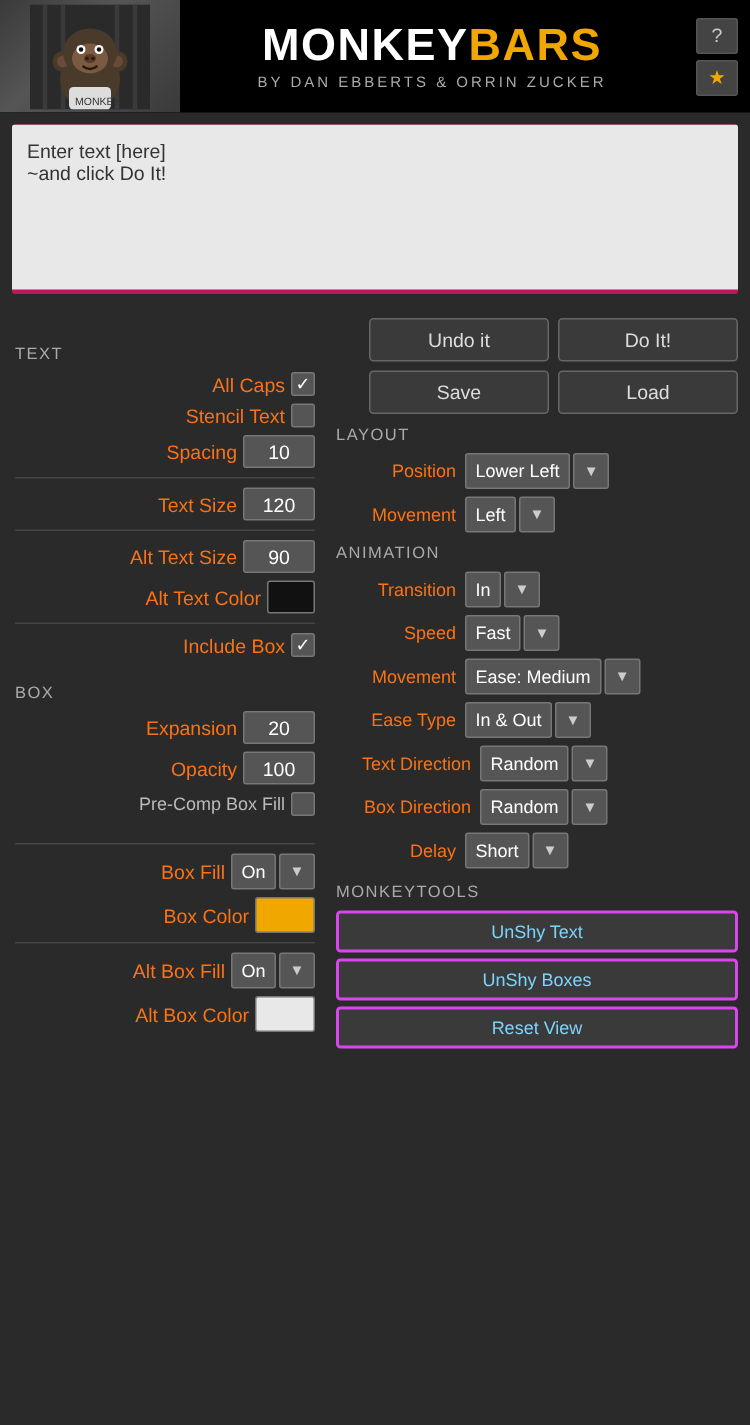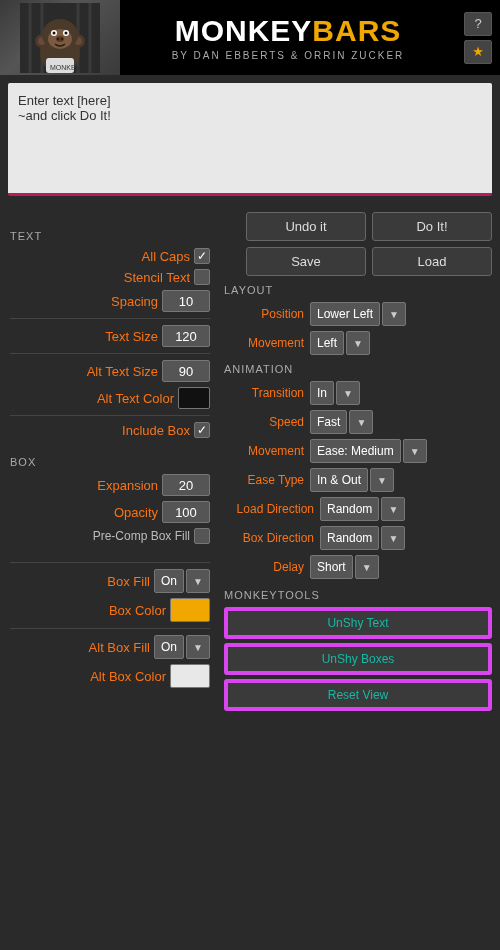--- a/index.html
+++ b/index.html
@@ -256,22 +256,22 @@
       color: #f97316;
       font-size: 12px;
       text-align: right;
       min-width: 80px;
       margin-right: 3px;
     }
 
     
     .monkeytools-btn {
       background: #3a3a3a;
-      border: 4px solid #d946ef;
-      color: #14b8a6;
+      border: 2px solid #d946ef;
+      color: #7dd3fc;
       font-size: 12px;
       padding: 5px 10px;
       border-radius: 3px;
       cursor: pointer;
       width: 100%;
       margin-bottom: 4px;
       text-align: center;
     }
 
     
@@ -505,21 +505,21 @@
     <div class="rrow">
       <span class="rlabel">Ease Type</span>
       <div class="dropdown-combo">
         <div class="dropdown-value">In &amp; Out</div>
         <div class="dropdown-arrow">▼</div>
       </div>
     </div>
 
     
     <div class="rrow">
-      <span class="rlabel" style="min-width:90px;">Load Direction</span>
+      <span class="rlabel" style="min-width:90px;">Text Direction</span>
       <div class="dropdown-combo">
         <div class="dropdown-value">Random</div>
         <div class="dropdown-arrow">▼</div>
       </div>
     </div>
 
     
     <div class="rrow">
       <span class="rlabel" style="min-width:90px;">Box Direction</span>
       <div class="dropdown-combo">

